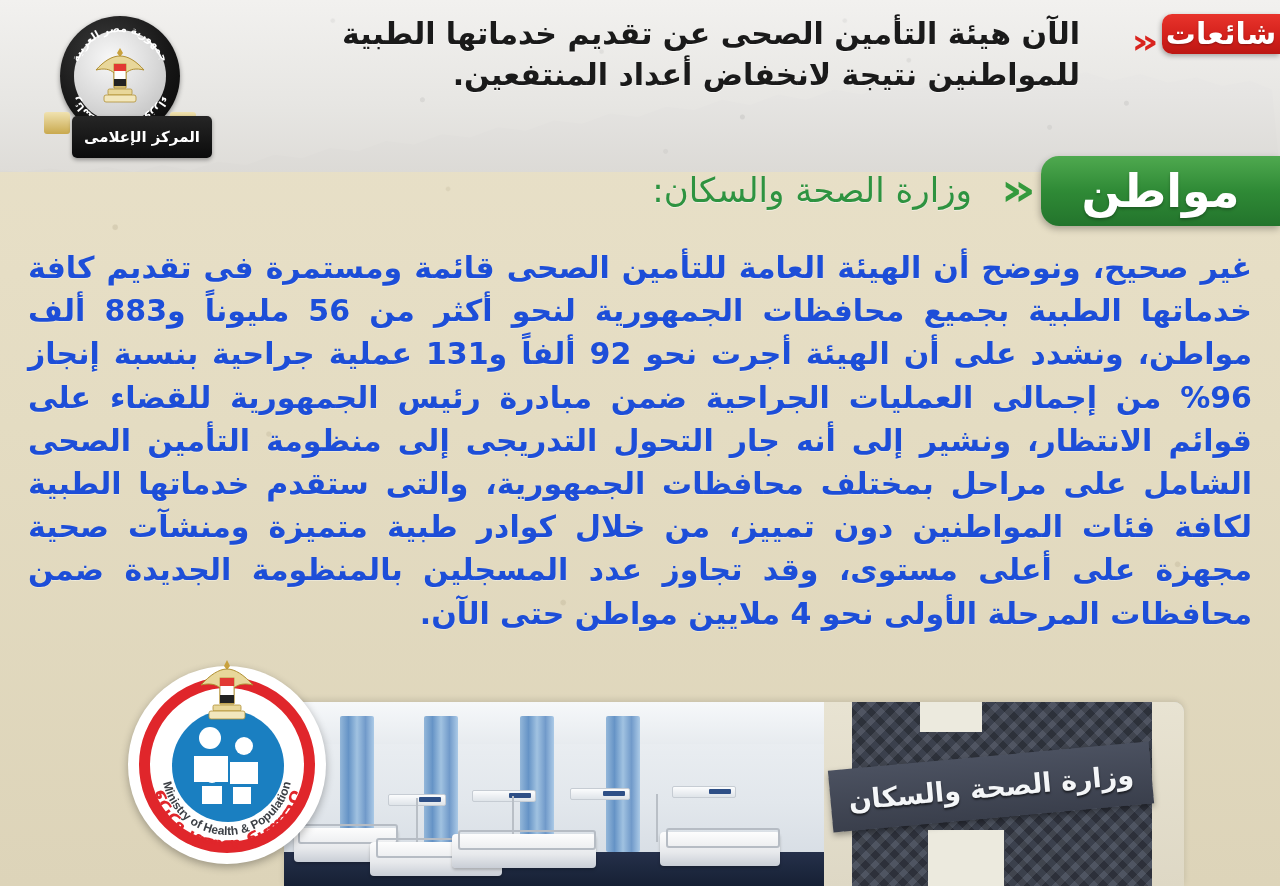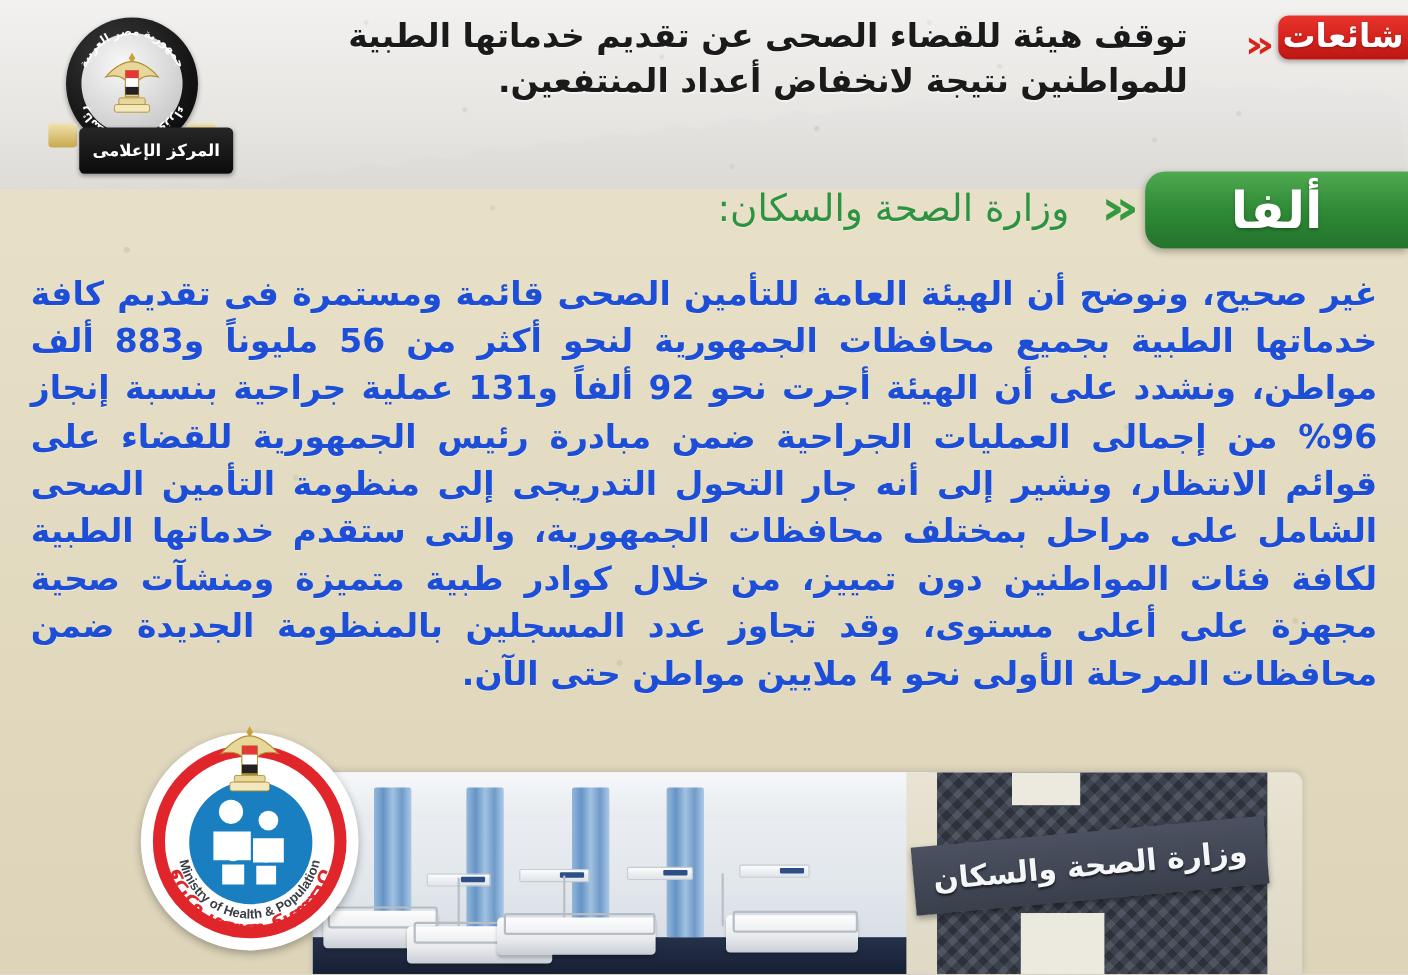--- a/index.html
+++ b/index.html
@@ -283,28 +283,28 @@
       <rect x="16" y="45" width="24" height="6" rx="1.5" fill="#e8d79a" stroke="#b08f32" stroke-width=".8"></rect>
       <rect x="12" y="51" width="32" height="7" rx="2" fill="#f2e7bd" stroke="#b08f32" stroke-width=".8"></rect>
     </svg>
     <div class="cab-tab l"></div>
     <div class="cab-tab r"></div>
     <div class="cab-ribbon">
       <span>المركز الإعلامى</span>
     </div>
   </div>
 
-  <div class="rumor-text">توقف هيئة للقضاء الصحى عن تقديم خدماتها الطبية للمواطنين نتيجة لانخفاض أعداد المنتفعين.</div>
+  <div class="rumor-text">الآن هيئة التأمين الصحى عن تقديم خدماتها الطبية للمواطنين نتيجة لانخفاض أعداد المنتفعين.</div>
   <div class="chev-red">«</div>
   <div class="badge-rumor">
     <span>شائعات</span>
   </div>
 
   <div class="badge-facts">
-    <span>ألفا</span>
+    <span>مواطن</span>
   </div>
   <div class="chev-green">«</div>
   <div class="facts-source">وزارة الصحة والسكان:</div>
 
   <div class="statement">غير صحيح، ونوضح أن الهيئة العامة للتأمين الصحى قائمة ومستمرة فى تقديم كافة خدماتها الطبية بجميع محافظات الجمهورية لنحو أكثر من 56 مليوناً و883 ألف مواطن، ونشدد على أن الهيئة أجرت نحو 92 ألفاً و131 عملية جراحية بنسبة إنجاز 96% من إجمالى العمليات الجراحية ضمن مبادرة رئيس الجمهورية للقضاء على قوائم الانتظار، ونشير إلى أنه جار التحول التدريجى إلى منظومة التأمين الصحى الشامل على مراحل بمختلف محافظات الجمهورية، والتى ستقدم خدماتها الطبية لكافة فئات المواطنين دون تمييز، من خلال كوادر طبية متميزة ومنشآت صحية مجهزة على أعلى مستوى، وقد تجاوز عدد المسجلين بالمنظومة الجديدة ضمن محافظات المرحلة الأولى نحو 4 ملايين مواطن حتى الآن.</div>
 
   <div class="photo">
 
     <div class="ward">
       <div class="ward-ceiling"></div>

